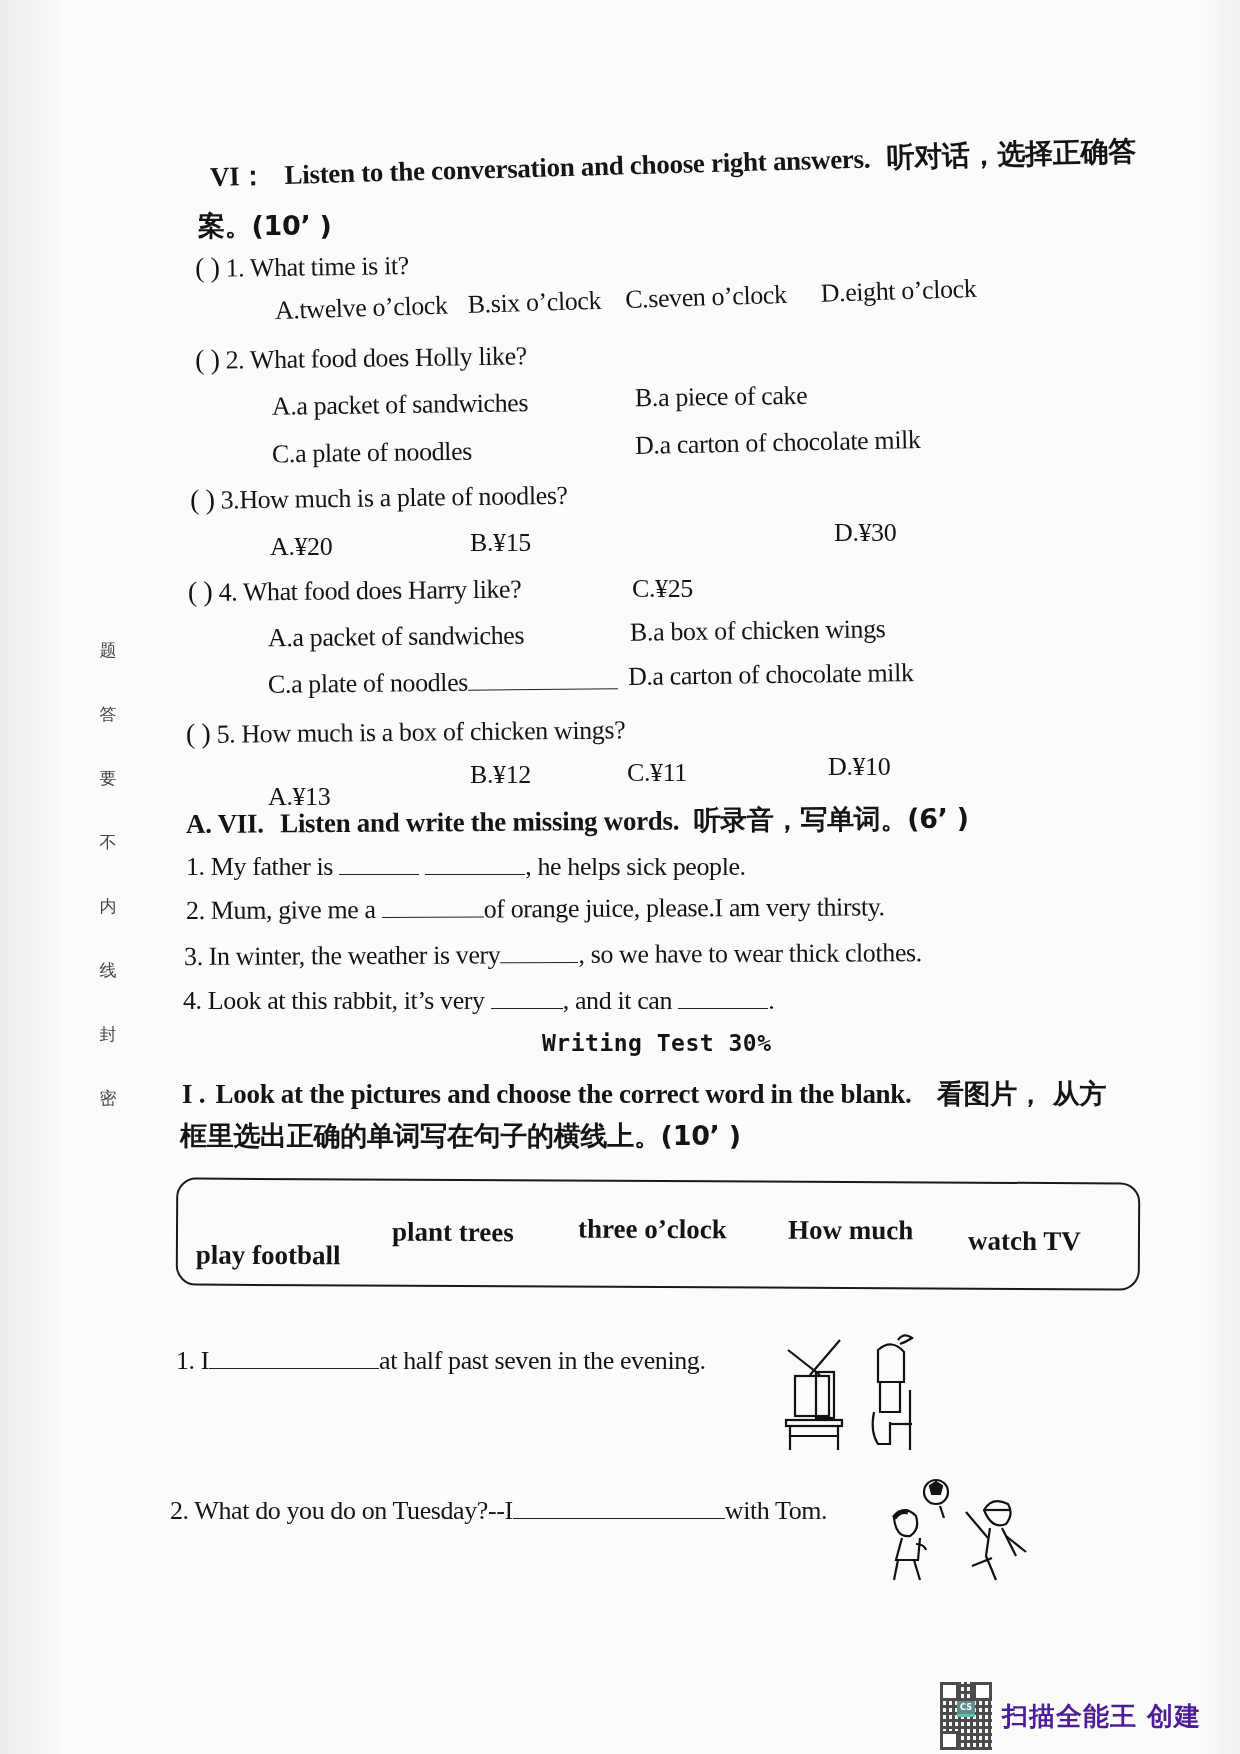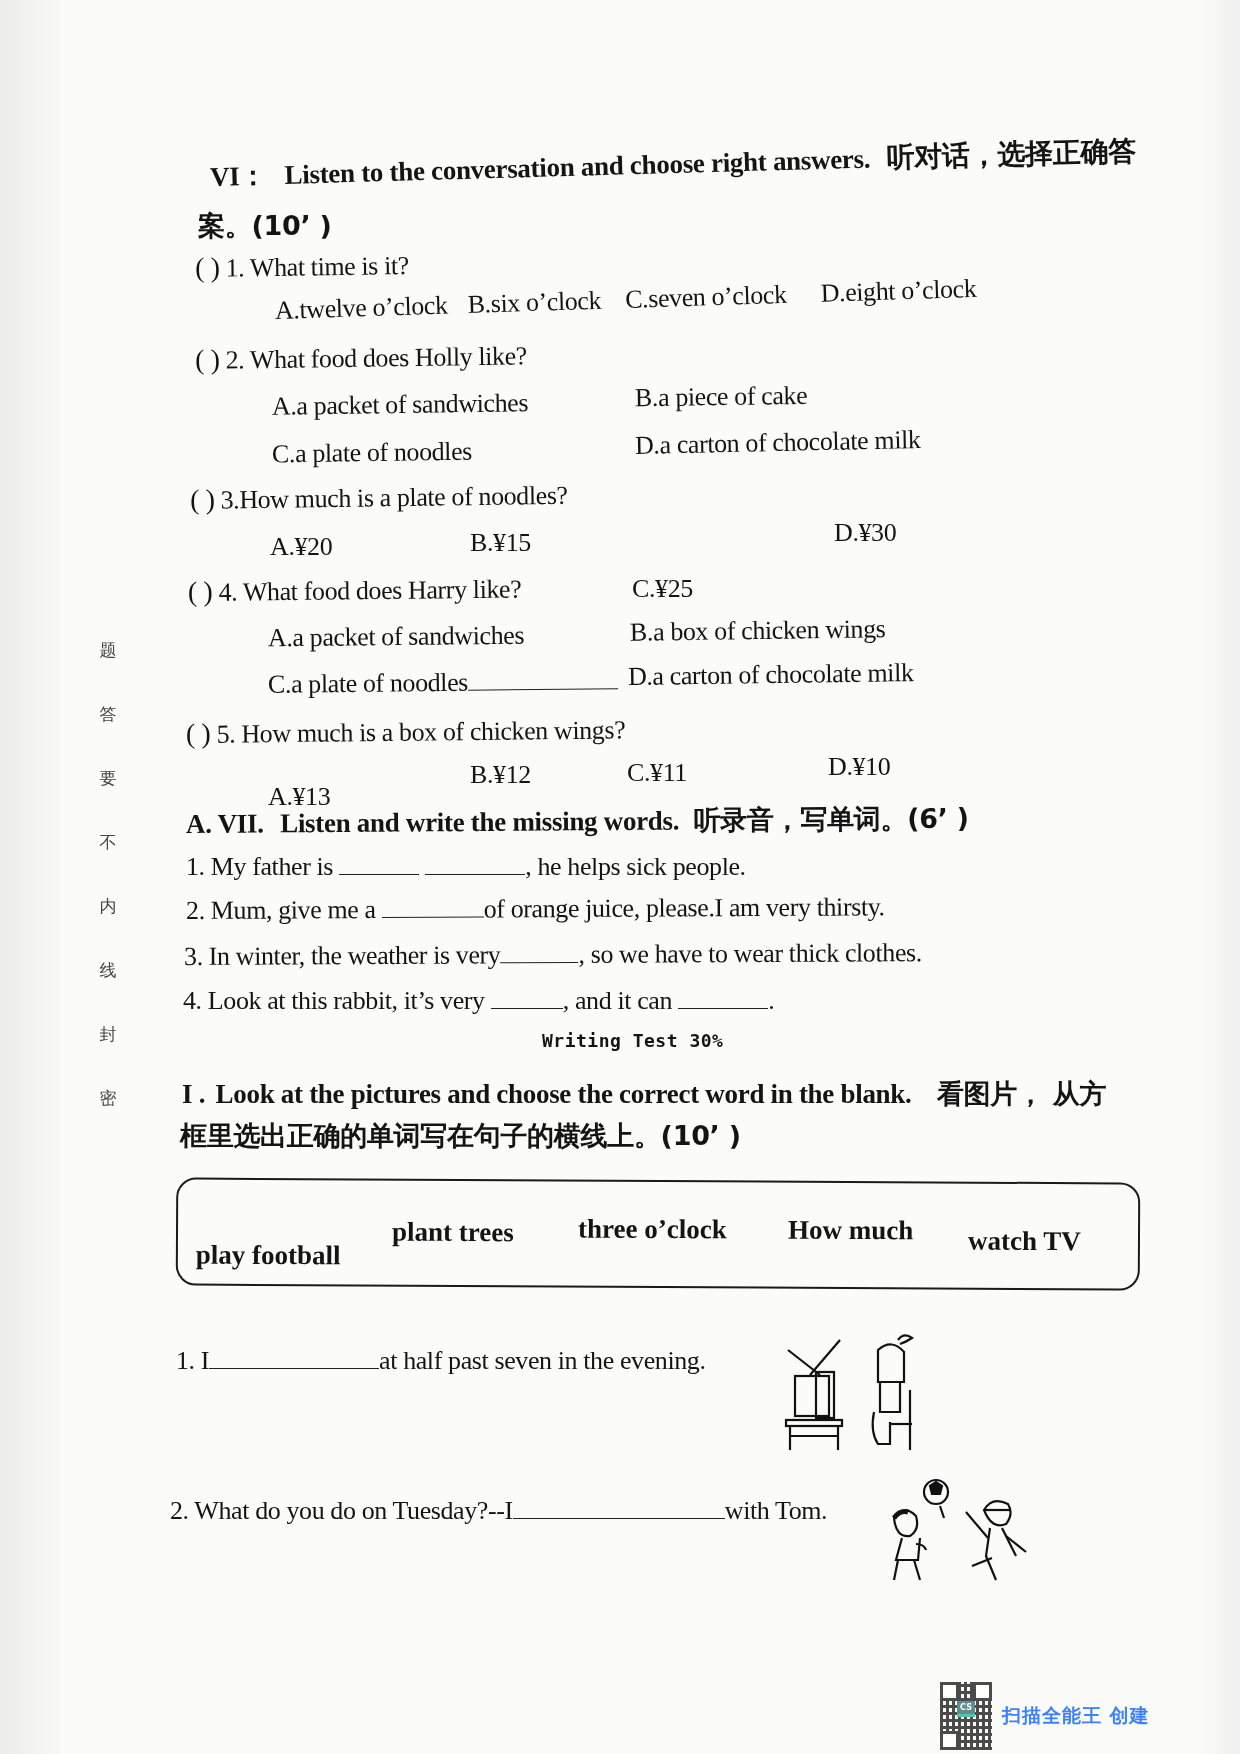--- a/index.html
+++ b/index.html
@@ -32,35 +32,35 @@
   .word-box {
     position:absolute; left:176px; top:1180px; width:960px; height:104px;
     border:2.4px solid #1a1a1a; border-radius:20px;
     transform:rotate(0.3deg);
   }
   .word-box .w {
     position:absolute; top:36px; font-weight:bold; font-size:27px;
   }
   .mono-title {
     font-family:"DejaVu Sans Mono", "Liberation Mono", monospace;
-    font-weight:bold; font-size:18px; letter-spacing:0.5px;
+    font-weight:bold; font-size:23px; letter-spacing:0.5px;
   }
   .footer-brand {
     position:absolute; left:940px; top:1682px; display:flex; align-items:center; gap:10px;
   }
   .qr {
     width:52px; height:68px; position:relative;
     background:
       repeating-linear-gradient(90deg,#111 0 3px,transparent 3px 6px),
       repeating-linear-gradient(0deg,#111 0 3px,transparent 3px 7px);
     opacity:0.75;
   }
   .qr .corner { position:absolute; width:13px; height:13px; border:3px solid #111; background:#fff; }
   .qr .cs { position:absolute; left:17px; top:19px; width:18px; height:13px; background:#2d6a6a; color:#fff; font:bold 8px "DejaVu Sans",sans-serif; text-align:center; line-height:13px; border-bottom:3px solid #1fb38a; }
-  .brand-text { font-family:"DejaVu Sans", sans-serif; font-size:19px; font-weight:bold; color:#3b82f6; letter-spacing:1px; }
+  .brand-text { font-family:"DejaVu Sans", sans-serif; font-size:26px; font-weight:bold; color:#4c1d95; letter-spacing:1px; }
   .pic { position:absolute; }
 </style>
 </head>
 <body>
 
 <div class="page-shade"></div>
 <div class="right-shade"></div>
 
 <div class="side-strip">
   <span>题</span>

